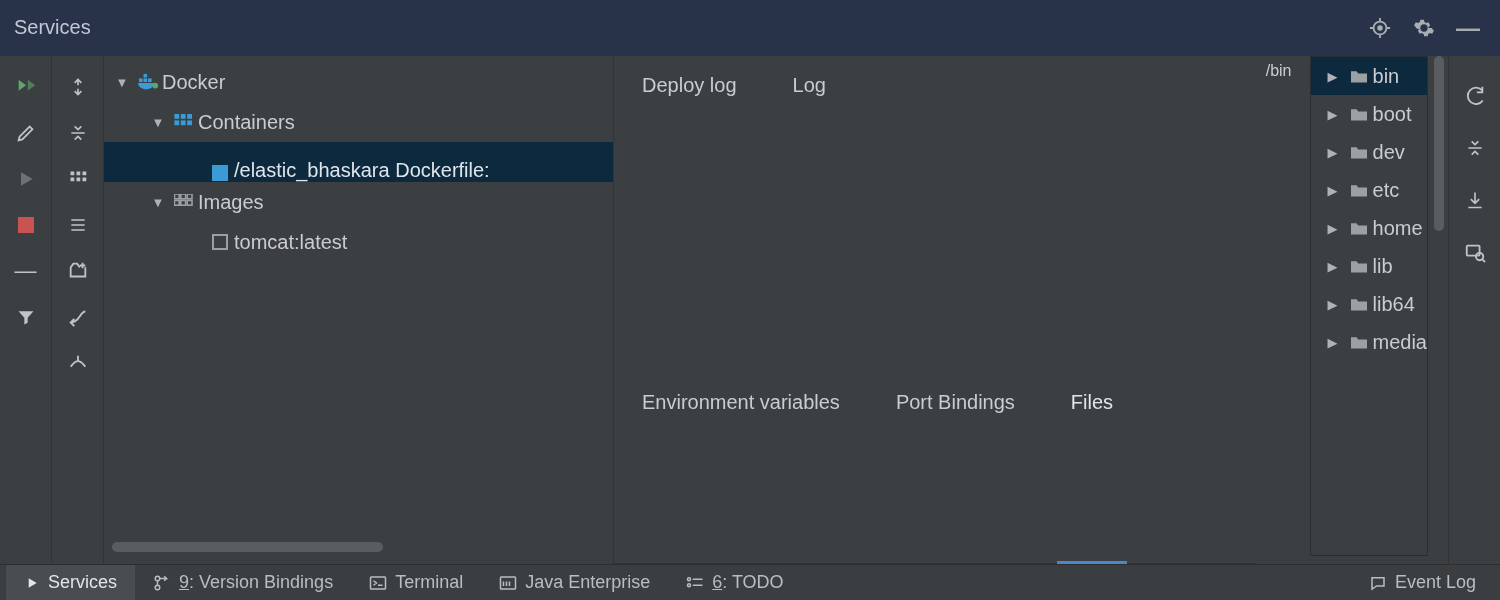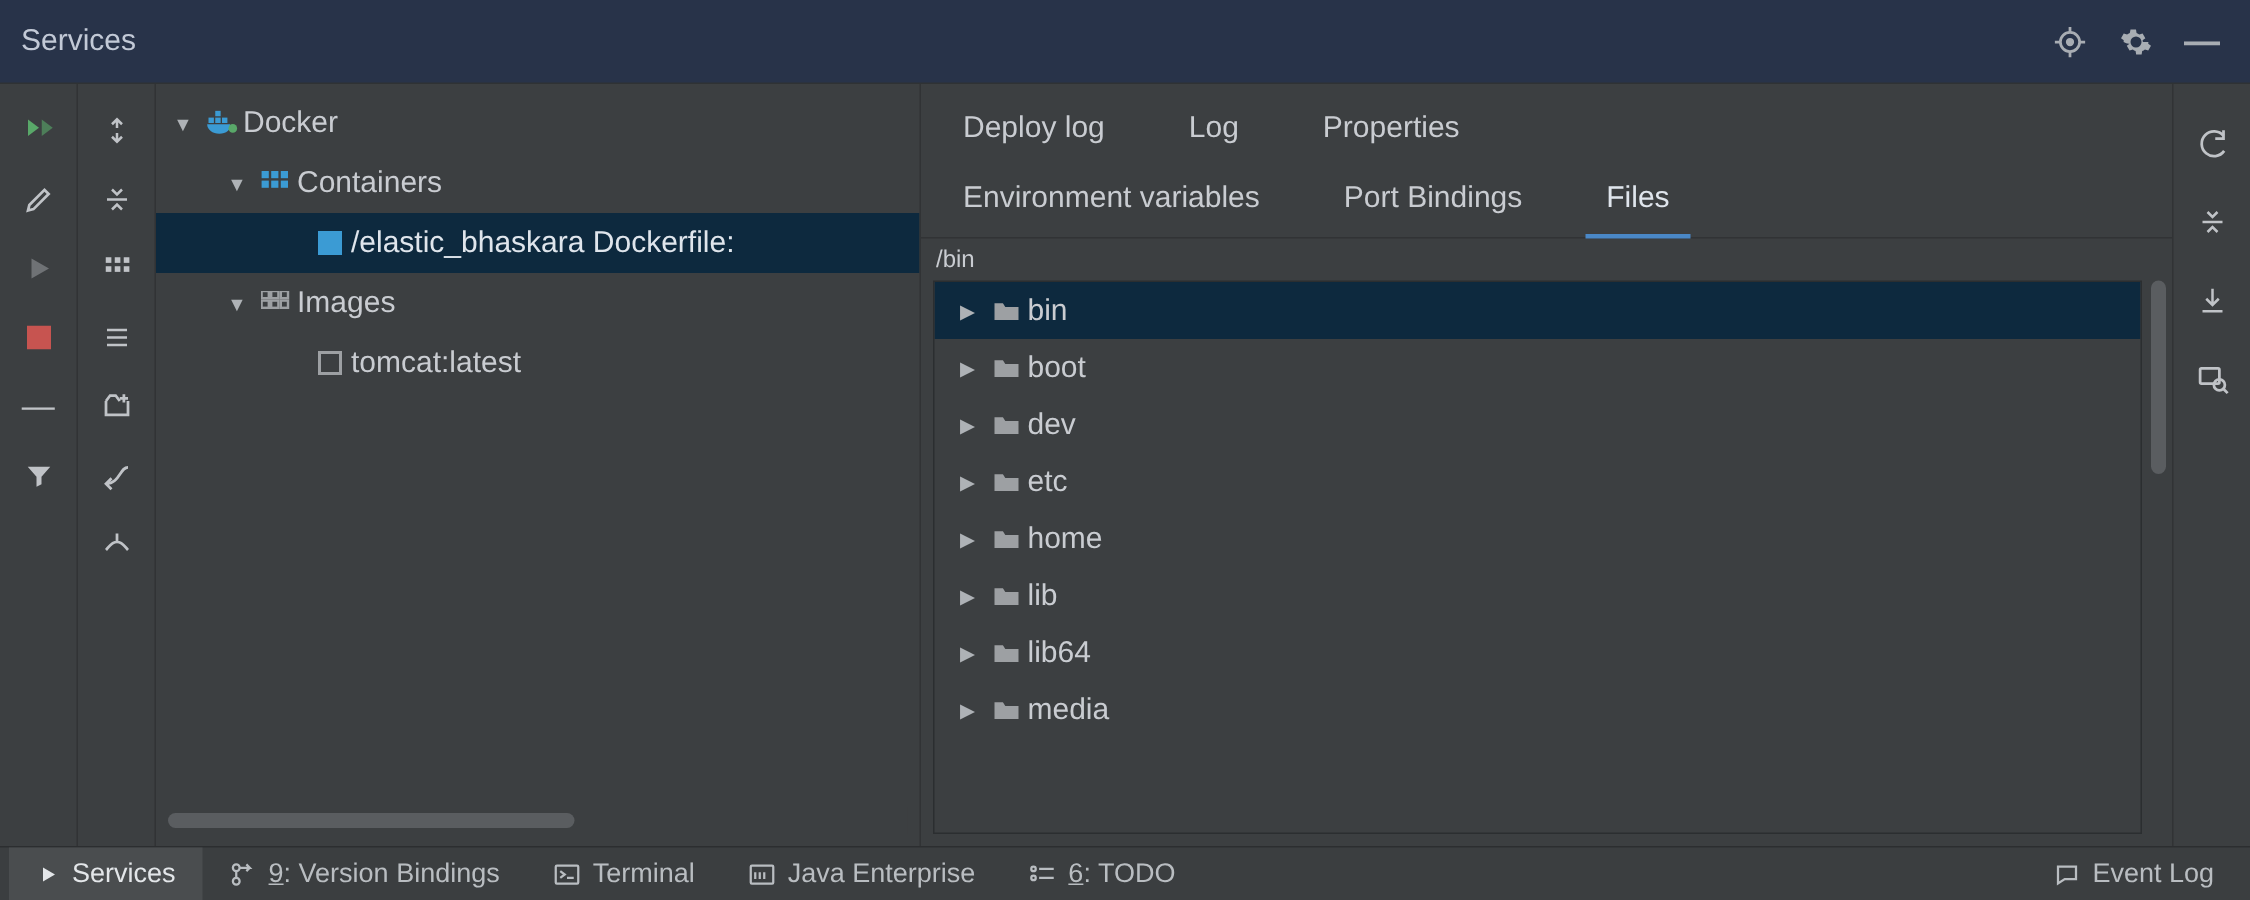--- a/index.html
+++ b/index.html
@@ -71,21 +71,21 @@
     height: 18px; margin: 0 8px 8px 8px;
     background: #3c3f41; position: relative;
   }
   .tree-hscroll .thumb {
     position: absolute; left: 0; top: 4px; height: 10px; width: 55%;
     background: #5a5d60; border-radius: 5px;
   }
 
   
   .detail-pane { flex: 1 1 auto; display: flex; min-width: 0; }
-  .detail-body { flex: 1 1 auto; display: flex; flex-direction: column; min-width: 0; }
+  .detail-body { flex: 1 1 auto; display: flex; flex-direction: row; min-width: 0; }
 
   .tabs {
     display: flex; flex-wrap: wrap;
     padding: 8px 0 0 0;
     border-bottom: 1px solid #313335;
   }
   .tab {
     padding: 10px 28px 14px 28px;
     font-size: 20px; color: #c9ccd1;
     position: relative;
@@ -271,21 +271,21 @@
                 <rect x="0" y="0" width="6" height="6"></rect>
                 <rect x="8" y="0" width="6" height="6"></rect>
                 <rect x="16" y="0" width="6" height="6"></rect>
                 <rect x="0" y="8" width="6" height="6"></rect>
                 <rect x="8" y="8" width="6" height="6"></rect>
                 <rect x="16" y="8" width="6" height="6"></rect>
               </svg>
           </span>
           <span class="label">Containers</span>
         </div>
-        <div class="tree-row selected" style="padding-left:102px;">
+        <div class="tree-row selected" style="padding-left:102px;align-items:flex-end;">
           <span class="icon">
             <svg width="18" height="18" viewBox="0 0 18 18">
                 <rect x="1" y="1" width="16" height="16" fill="#3b9bd4"></rect>
               </svg>
           </span>
           <span class="label">/elastic_bhaskara Dockerfile:</span>
         </div>
         <div class="tree-row" style="padding-left:42px;">
           <span class="tri">▼</span>
           <span class="icon">
@@ -312,21 +312,20 @@
       <div class="tree-hscroll">
         <div class="thumb"></div>
       </div>
     </div>
 
     <div class="detail-pane">
       <div class="detail-body">
         <div class="tabs">
           <div class="tab">Deploy log</div>
           <div class="tab">Log</div>
-          <div class="tab">Properties</div>
           <div style="flex-basis:100%; height:0;"></div>
           <div class="tab">Environment variables</div>
           <div class="tab">Port Bindings</div>
           <div class="tab active">Files</div>
         </div>
 
         <div class="path-label">/bin</div>
 
         <div class="file-area">
           <div class="file-list">

